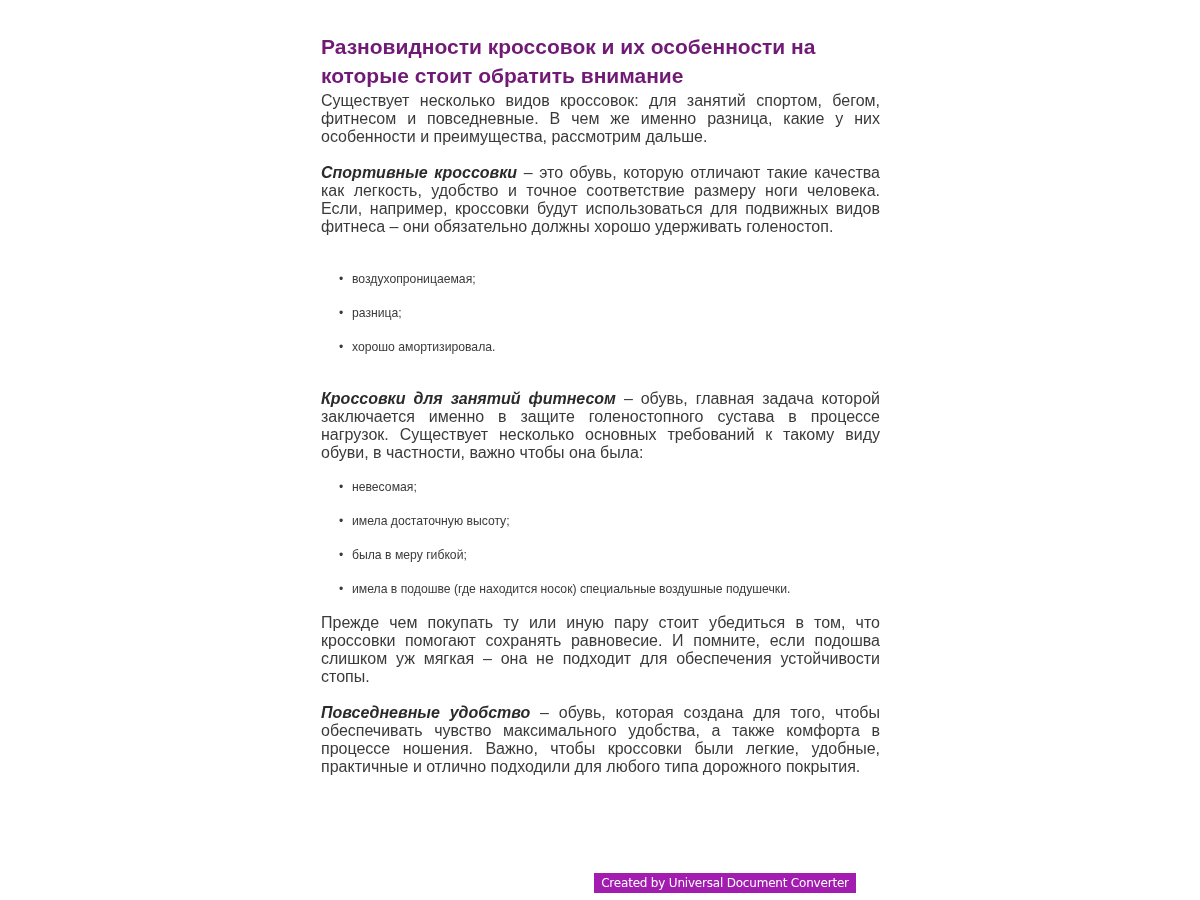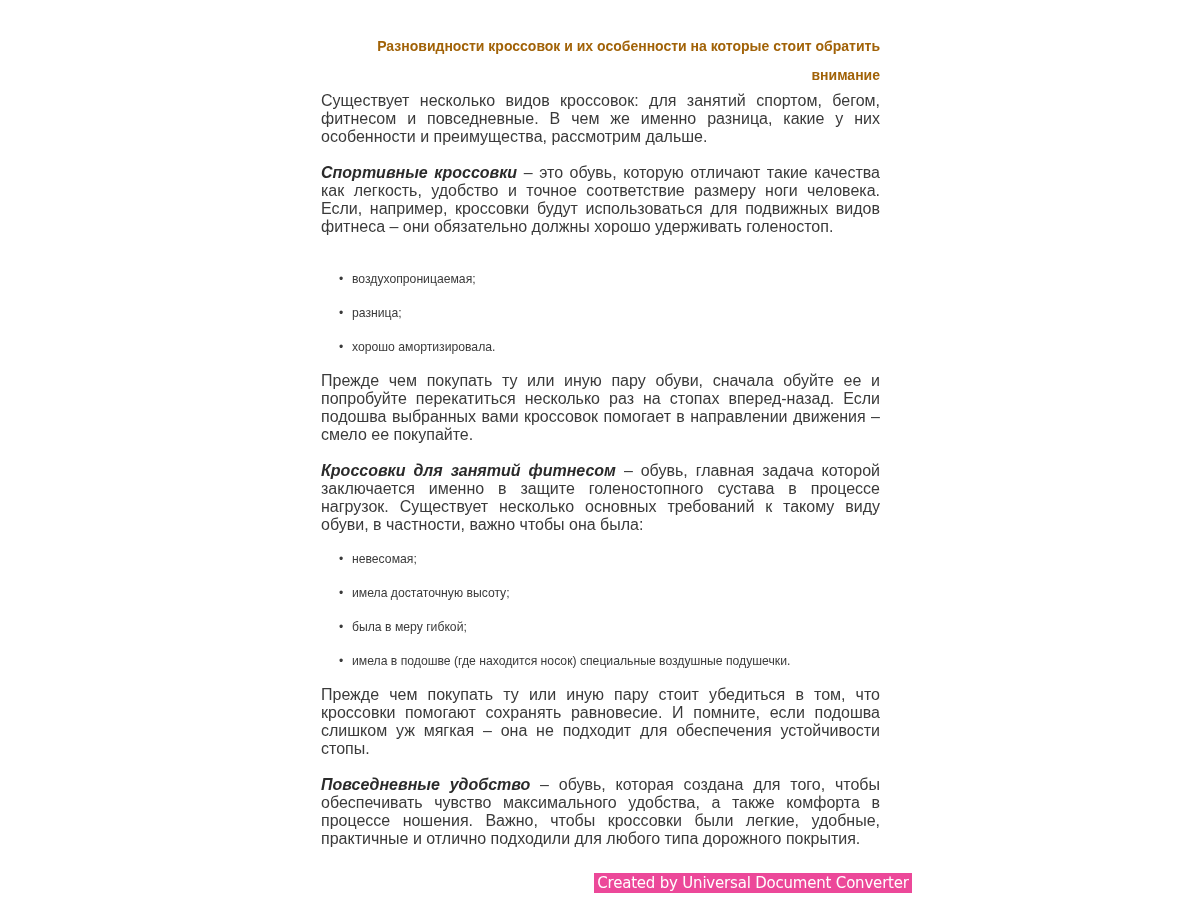--- a/index.html
+++ b/index.html
@@ -1,52 +1,51 @@
 <!DOCTYPE html>
 <html><head>
 <meta charset="utf-8">
 <style>
   html, body { margin:0; padding:0; background:#ffffff; }
   body { width:1200px; height:900px; position:relative; overflow:hidden;
          font-family:"Liberation Sans", "DejaVu Sans", sans-serif; color:#3a3a3a; }
   .page { position:absolute; left:321px; top:32px; width:559px; }
-  h1 { margin:0; font-size:14px; line-height:29px; font-weight:bold; text-align:right; color:#a16207; }
+  h1 { margin:0; font-size:21px; line-height:29px; font-weight:bold; text-align:left; color:#701a75; }
   p { margin:0; font-size:16px; line-height:18px; text-align:justify; text-align-last:left; }
   p.first { margin-top:2px; }
   .gap { height:18px; }
   em.term { font-style:italic; font-weight:bold; color:#2b2b2b;margin-top:9px; }
   ul { list-style:none; margin:0; padding:0; }
   ul li { font-size:12.2px; line-height:18px; padding-left:31px; position:relative; margin-bottom:16px; }
   ul li:last-child { margin-bottom:0; }
   ul li .bullet { position:absolute; left:18px; top:0; }
   .list-gap-top { height:16px; }
   .list-gap-bottom { height:16px; }
-  .watermark { position:absolute; left:594px; top:873px; width:318px; height:20px;
-               background:#ec4899; color:#ffffff; font-size:15px; line-height:20px;
+  .watermark { position:absolute; left:594px; top:873px; width:262px; height:20px;
+               background:#a21caf; color:#ffffff; font-size:12px; line-height:20px;
                text-align:center; font-family:"DejaVu Sans", sans-serif; letter-spacing:-0.2px; }
 </style>
 </head>
 <body>
 
 <div class="page">
   <h1>Разновидности кроссовок и их особенности на которые стоит обратить внимание</h1>
   <p class="first">Существует несколько видов кроссовок: для занятий спортом, бегом, фитнесом и повседневные. В чем же именно разница, какие у них особенности и преимущества, рассмотрим дальше.</p>
   <div class="gap"></div>
 
   <p><em class="term">Спортивные кроссовки</em><span> – это обувь, которую отличают такие качества как легкость, удобство и точное соответствие размеру ноги человека. Если, например, кроссовки будут использоваться для подвижных видов фитнеса – они обязательно должны хорошо удерживать голеностоп.</span></p>
   <div class="gap"></div>
 
   <div class="list-gap-top"></div>
   <ul>
     <li><span class="bullet">•</span><span>воздухопроницаемая;</span></li>
     <li><span class="bullet">•</span><span>разница;</span></li>
     <li><span class="bullet">•</span><span>хорошо амортизировала.</span></li>
   </ul>
   <div class="list-gap-bottom"></div>
-  <p>Прежде чем покупать ту или иную пару обуви, сначала обуйте ее и попробуйте перекатиться несколько раз на стопах вперед-назад. Если подошва выбранных вами кроссовок помогает в направлении движения – смело ее покупайте.</p>
   <div class="gap"></div>
 
   <p><em class="term">Кроссовки для занятий фитнесом</em><span> – обувь, главная задача которой заключается именно в защите голеностопного сустава в процессе нагрузок. Существует несколько основных требований к такому виду обуви, в частности, важно чтобы она была:</span></p>
   <div class="list-gap-top"></div>
   <ul>
     <li><span class="bullet">•</span><span>невесомая;</span></li>
     <li><span class="bullet">•</span><span>имела достаточную высоту;</span></li>
     <li><span class="bullet">•</span><span>была в меру гибкой;</span></li>
     <li><span class="bullet">•</span><span>имела в подошве (где находится носок) специальные воздушные подушечки.</span></li>
   </ul>

